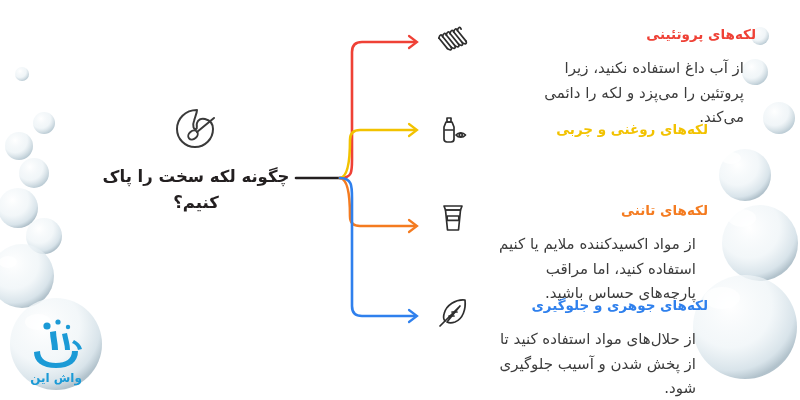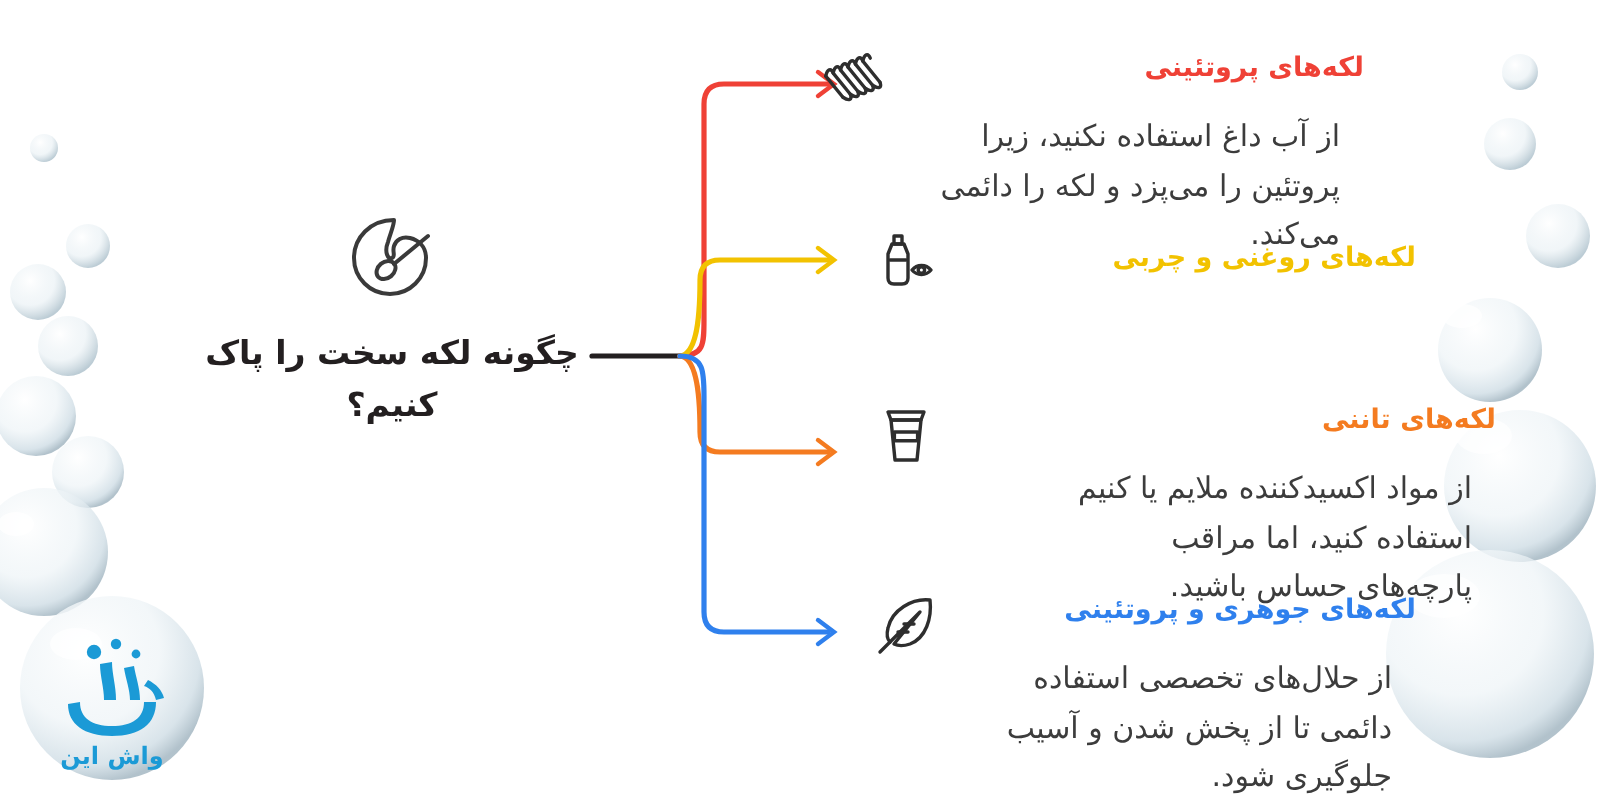--- a/index.html
+++ b/index.html
@@ -91,23 +91,23 @@
     margin: 12px;
   }
   .branch-icon {
     width: 34px;
     height: 34px;
     margin-right: 8px;
     margin-left: 6px;
     flex: 0 0 auto;
   }
 
-  #branch-0 { left: 404px; top: 24px; }
+  #branch-0 { left: 430px; top: 24px; gap: 48px; }
   #branch-1 { left: 430px; top: 113px; align-items: center; }
-  #branch-2 { left: 430px; top: 200px; gap: 40px; }
+  #branch-2 { left: 430px; top: 200px; }
   #branch-3 { left: 430px; top: 295px; }
 
   
   #logo {
     position: absolute;
     left: 10px;
     top: 300px;
     width: 92px;
     height: 92px;
   }
@@ -243,22 +243,22 @@
   </div>
 
   <div class="branch" id="branch-3">
     <svg class="branch-icon" viewBox="0 0 34 34" fill="none" stroke="#2e2e2e" stroke-width="1.7" stroke-linecap="round" stroke-linejoin="round" xmlns="http://www.w3.org/2000/svg">
       <path d="M29 5 C20 4 10 10 8 19 C7 23 8 25 9 26 L24 11 L11 27
                C13 28 16 28 19 27 C27 24 30 14 29 5 Z"></path>
       <path d="M9 26 L4 31"></path>
       <path d="M13 21 H18 M16 17 H21"></path>
     </svg>
     <div class="branch-text">
-      <p class="branch-title" style="color:#2f80ed">لکه‌های جوهری و پروتئینی</p>
-      <p class="branch-body">از حلال‌های تخصصی استفاده دائمی تا از پخش شدن و آسیب جلوگیری شود.</p>
+      <p class="branch-title" style="color:#2f80ed">لکه‌های جوهری و جلوگیری</p>
+      <p class="branch-body">از حلال‌های مواد استفاده کنید تا از پخش شدن و آسیب جلوگیری شود.</p>
     </div>
   </div>
 
   <div id="logo">
     <svg id="logo-mark" width="92" height="92" viewBox="0 0 92 92" xmlns="http://www.w3.org/2000/svg">
       <g fill="#1b9ad6">
         <path d="M24 52 C24 62 32 68 46 68 C60 68 68 62 68 51 L62 51
                  C62 59 56 63 46 63 C36 63 30 59 30 51 Z"></path>
         <path d="M40 32 C40 38 42 44 42 50 L48 50 C48 43 46 37 46 31 Z"></path>
         <path d="M52 34 C53 40 55 45 55 50 L60 50 C60 44 58 39 57 33 Z"></path>

